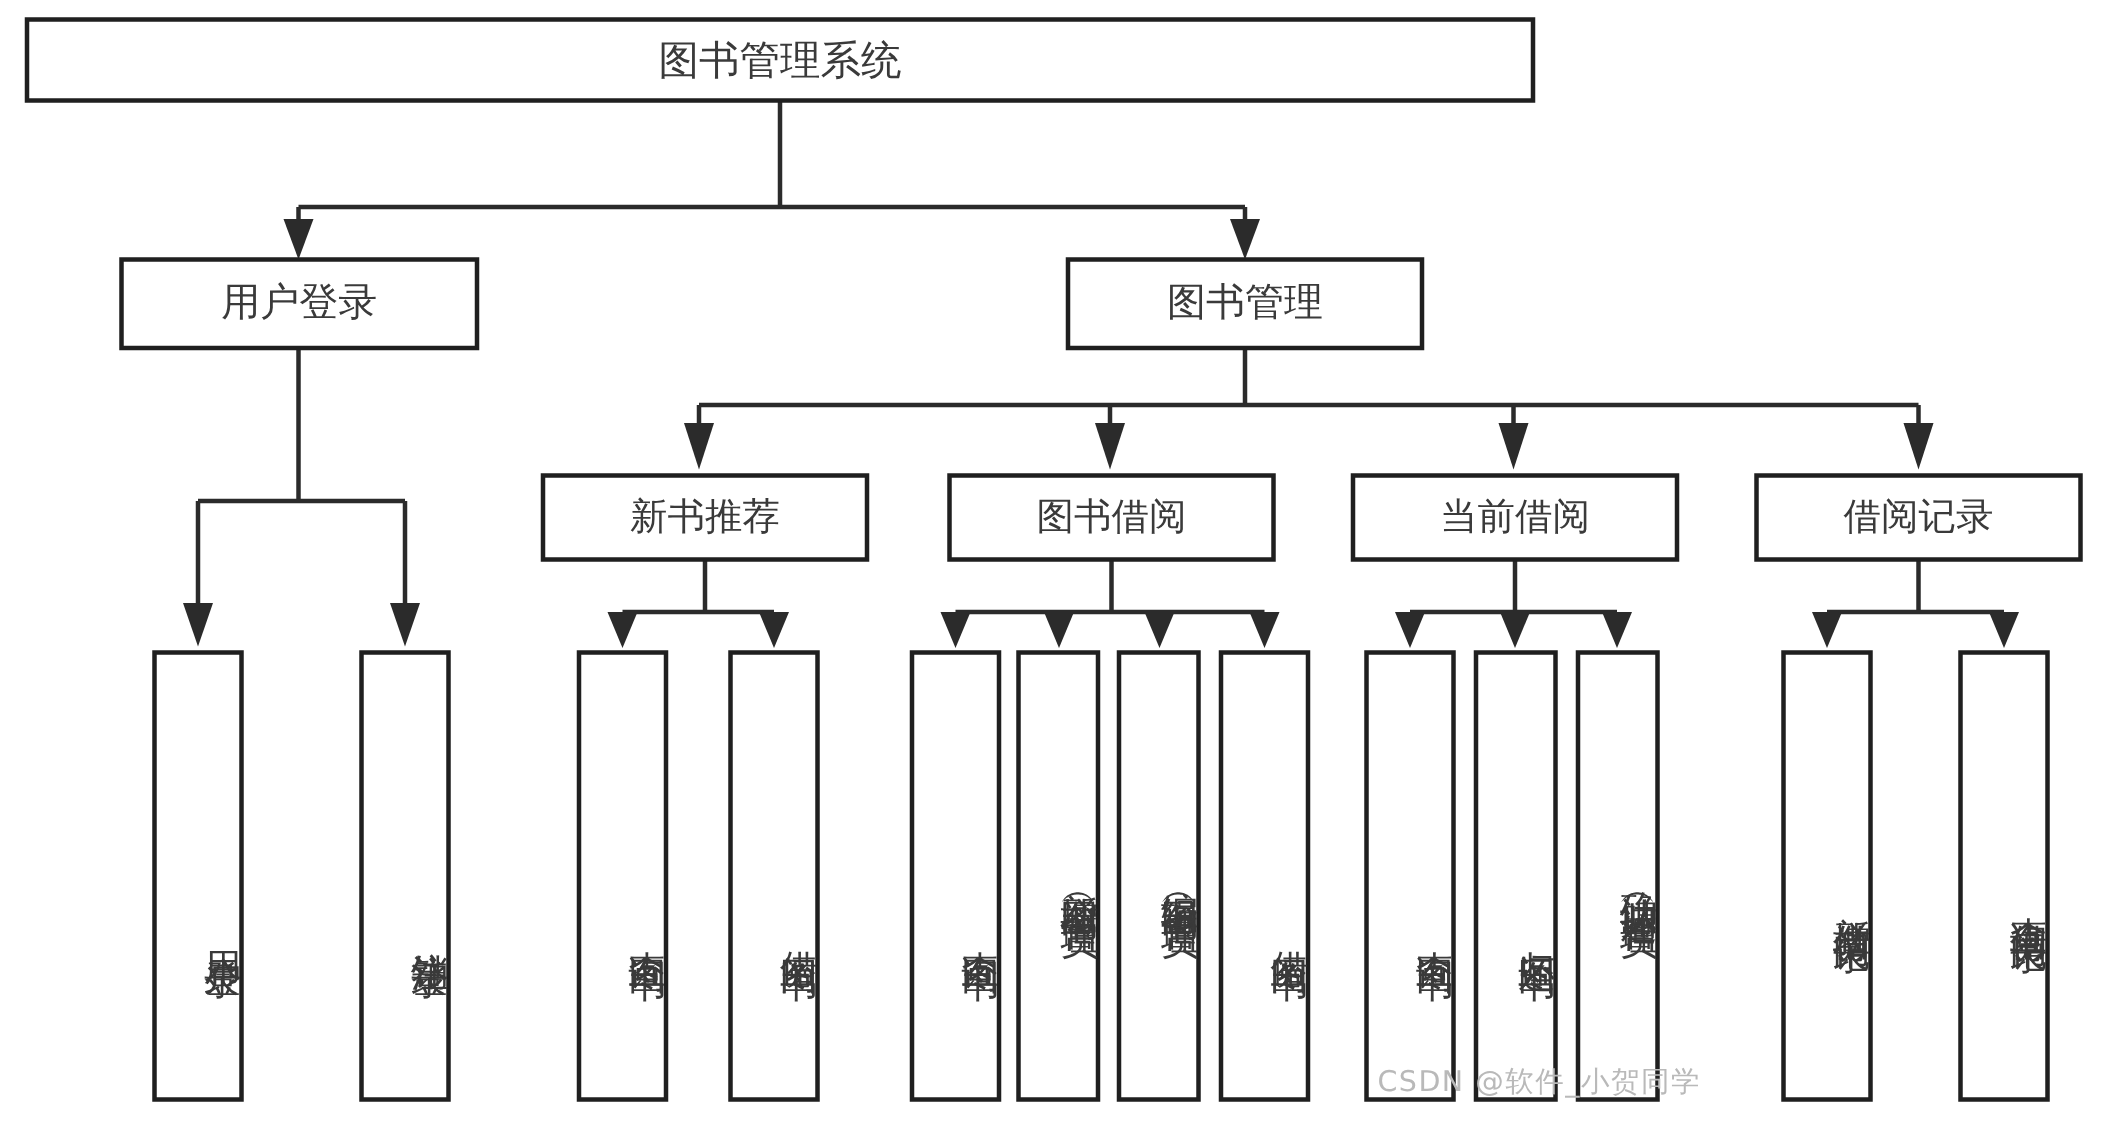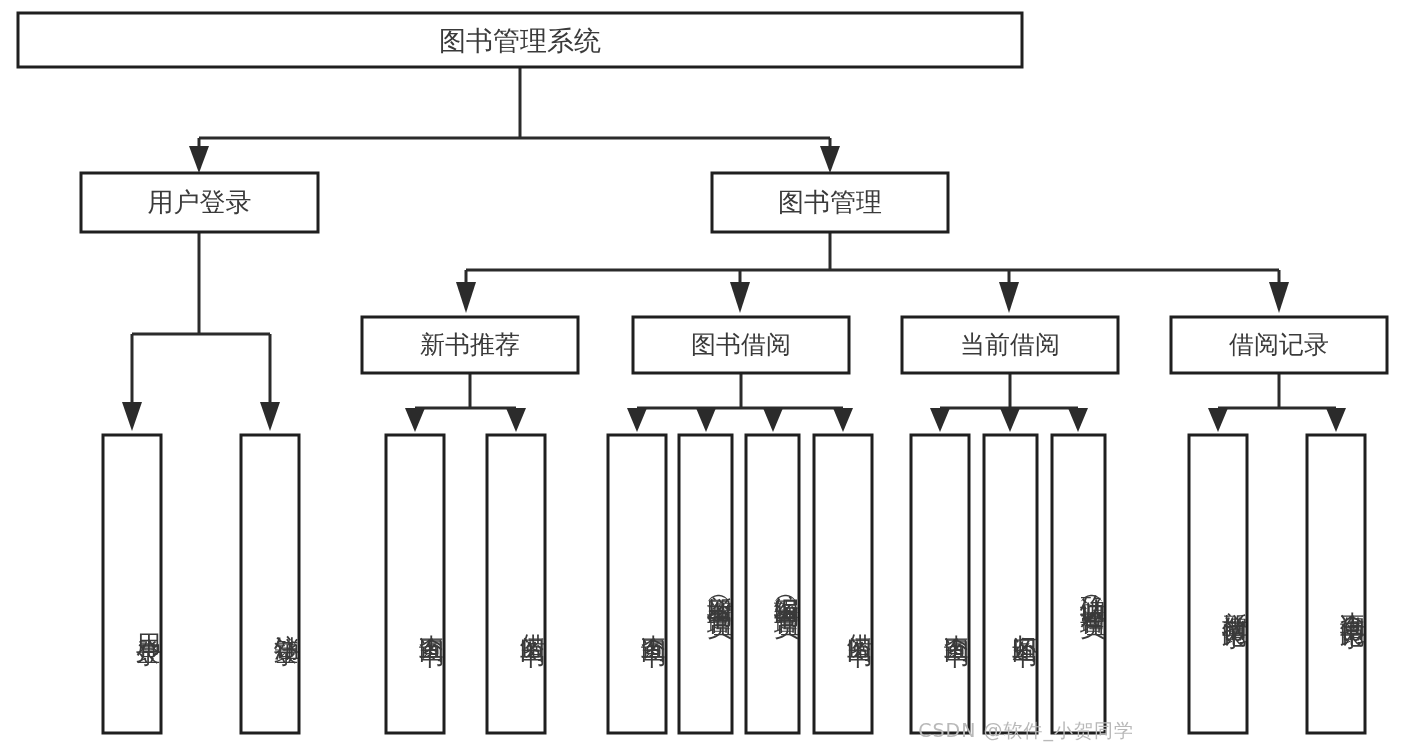--- a/index.html
+++ b/index.html
@@ -64,21 +64,21 @@
     font-size: 25px;
     line-height: 1;
     letter-spacing: 3px;
     color: #3a3a3a;
     white-space: nowrap;
     pointer-events: none;
   }
   .watermark {
     position: absolute;
     right: 8px;
-    bottom: 3px;
+    bottom: 13px;
     font-family: "DejaVu Sans", "Liberation Sans", sans-serif;
     font-size: 19px;
     color: #b9b9b9;
     letter-spacing: 1px;
     white-space: nowrap;
   }
 </style>
 </head>
 <body>
 

